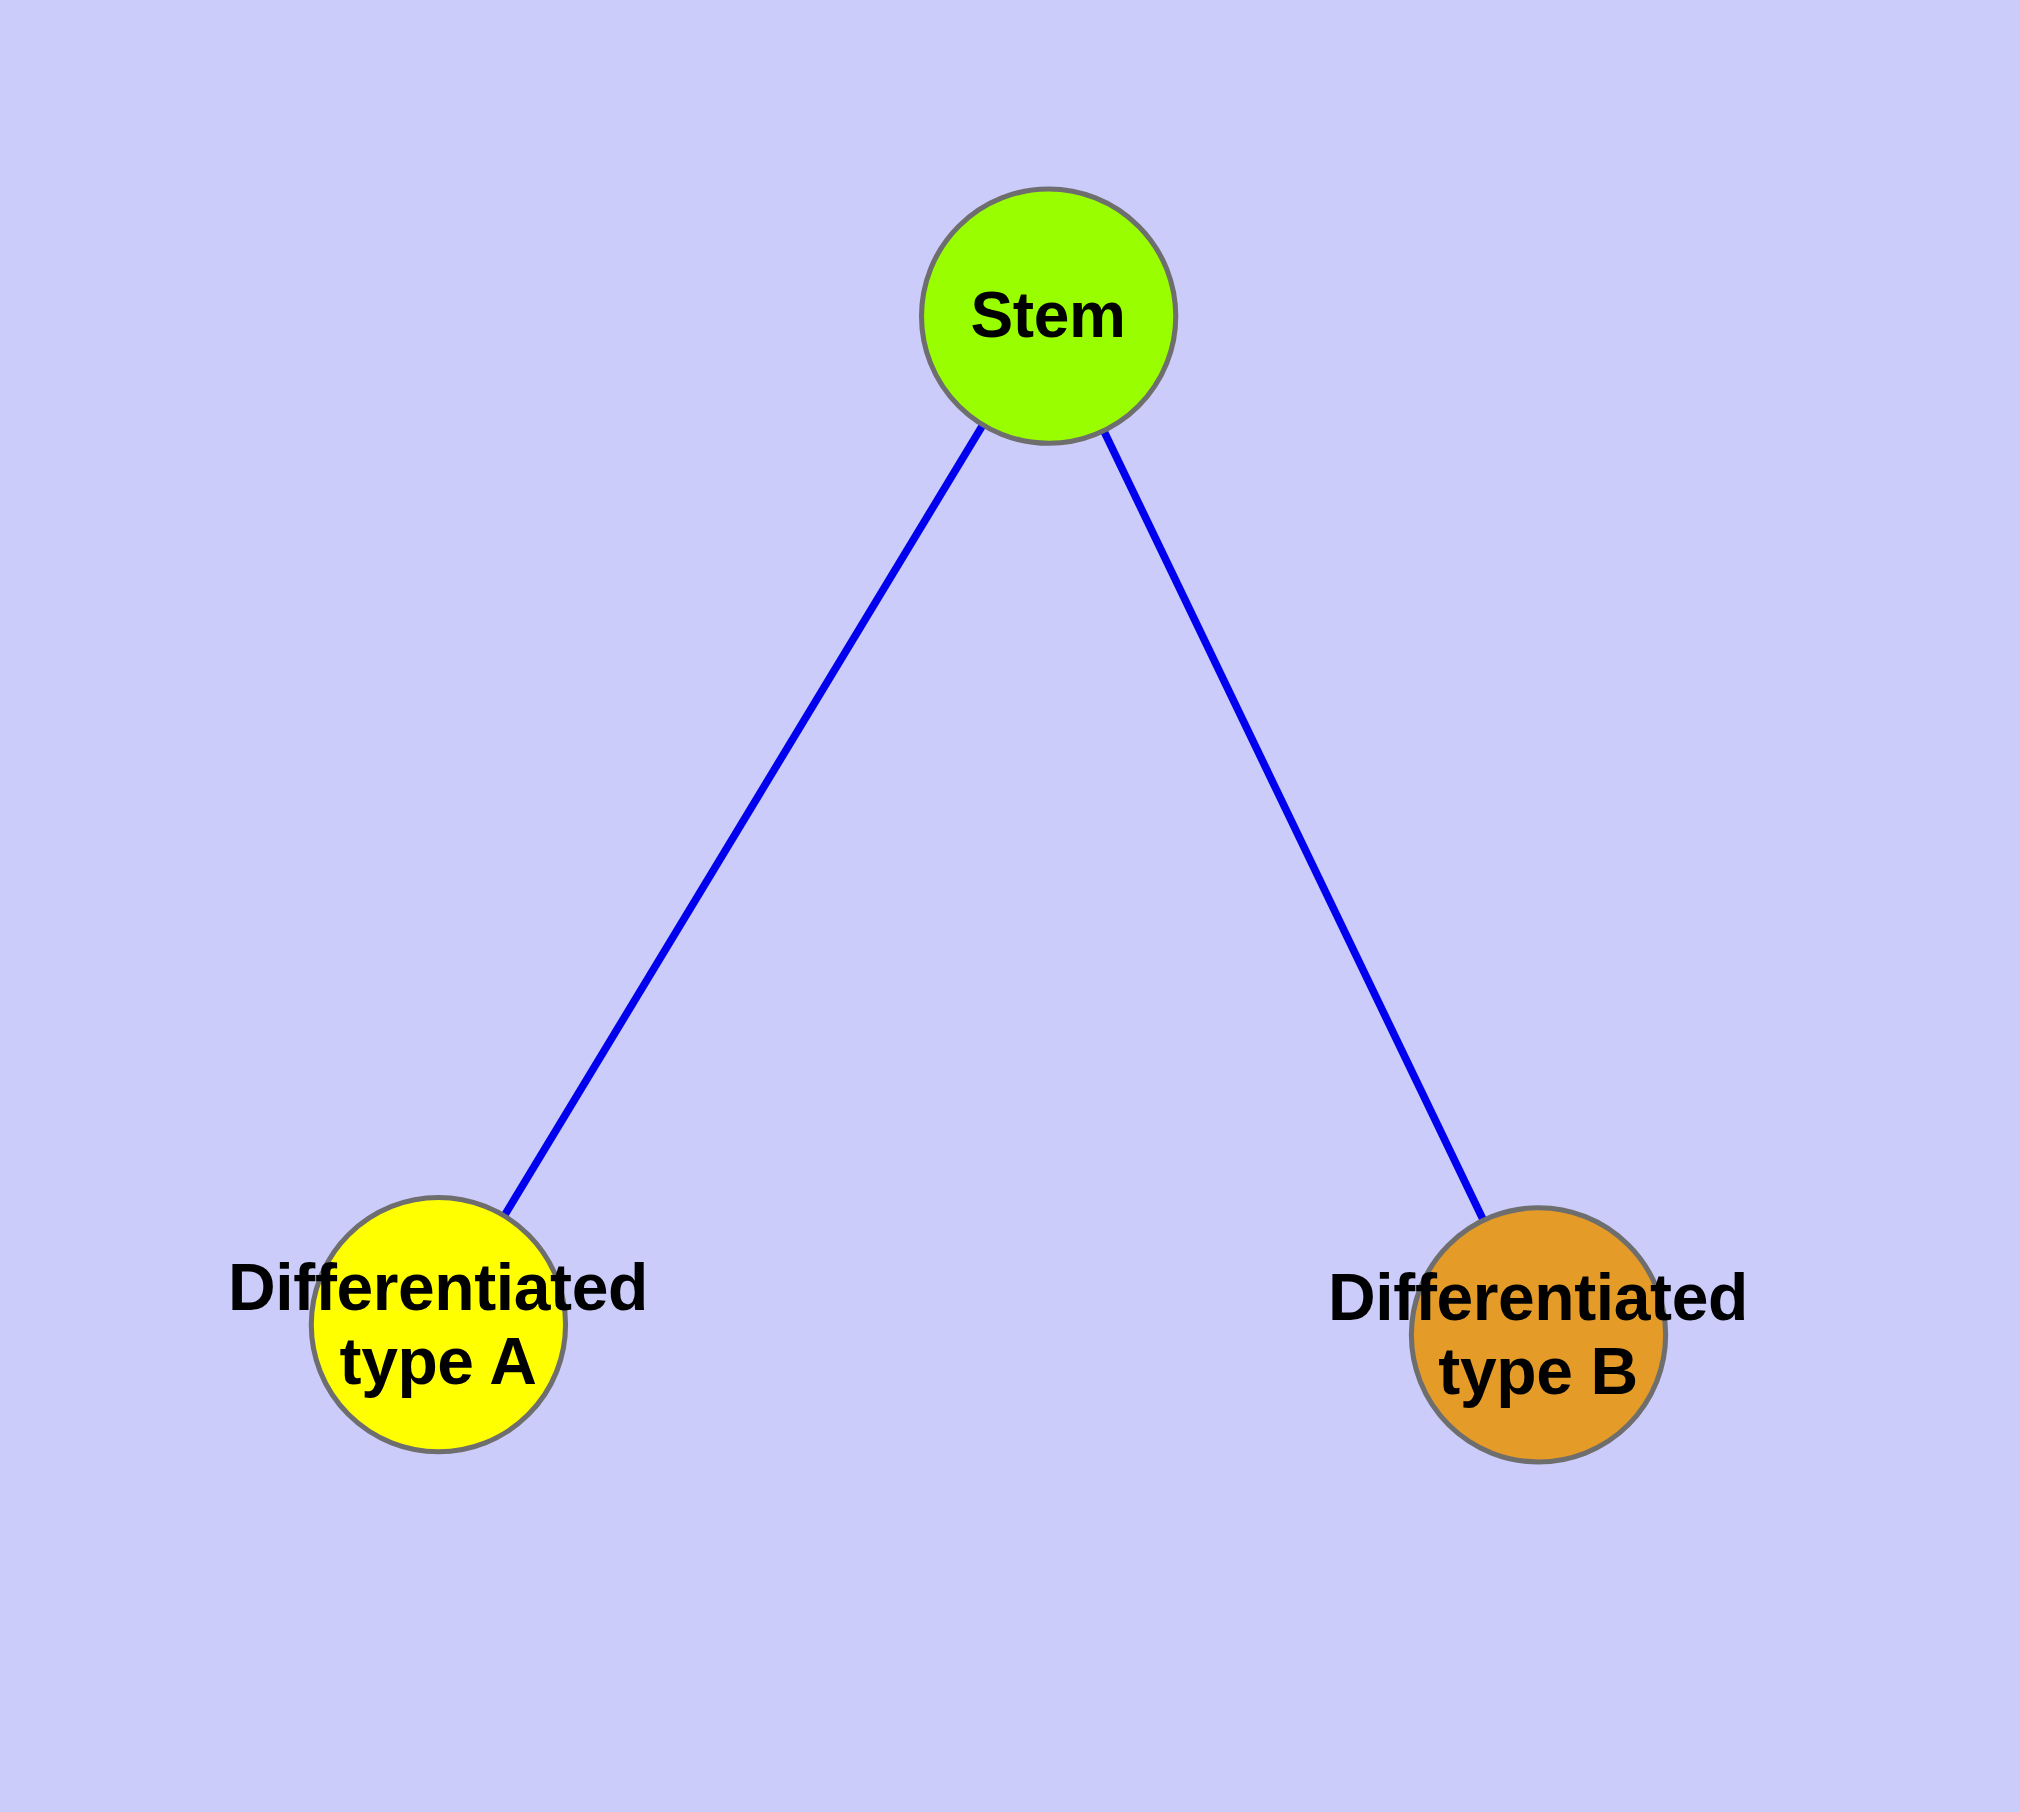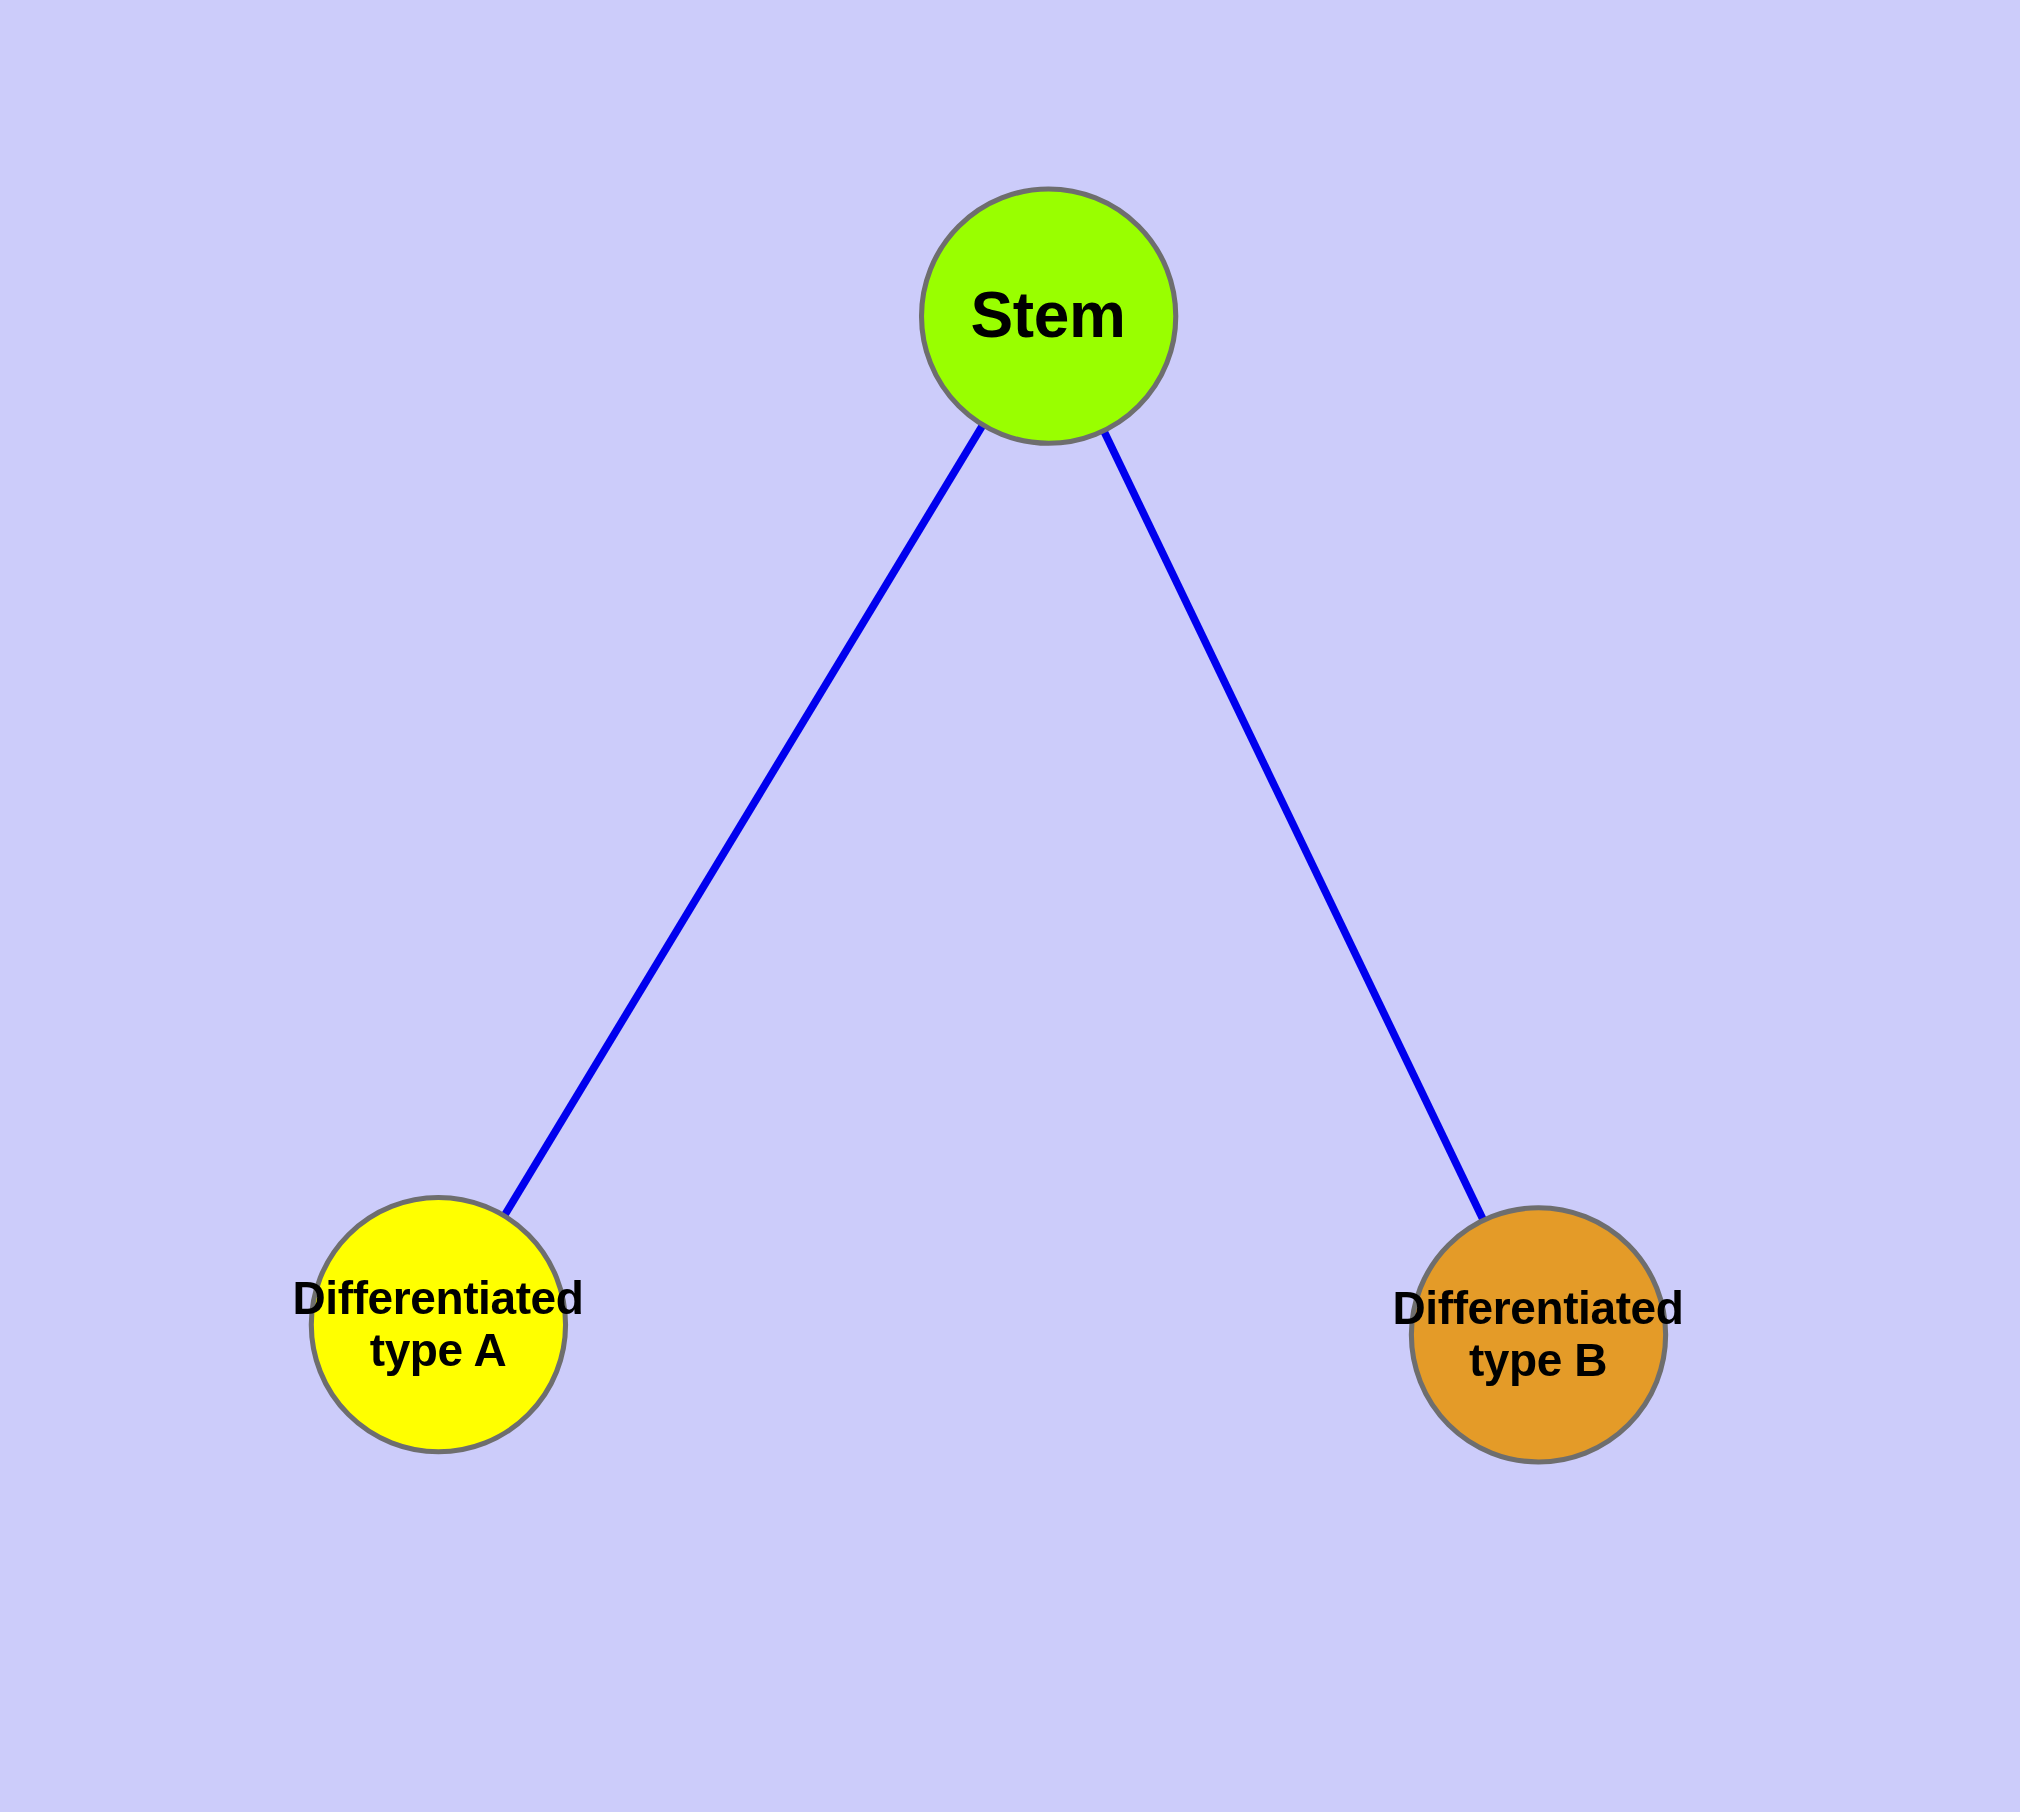--- a/index.html
+++ b/index.html
@@ -33,21 +33,21 @@
     text-align: center;
     font-weight: bold;
     color: #000000;
     white-space: pre;
     line-height: 1.12;
     pointer-events: none;
     transform: translate(-50%, -50%);
     letter-spacing: -0.4px;
   }
   .node-label.root  { font-size: 64px; }
-  .node-label.child { font-size: 46px; }
+  .node-label.child { font-size: 66px; }
 </style>
 </head>
 <body>
 
 <div id="canvas">
 
   <div id="bg-rect" style="background: rgb(204, 204, 250);"></div>
 
   <svg id="graph-svg" viewBox="0 0 2384 2138" xmlns="http://www.w3.org/2000/svg">
     <g id="edges-layer">

